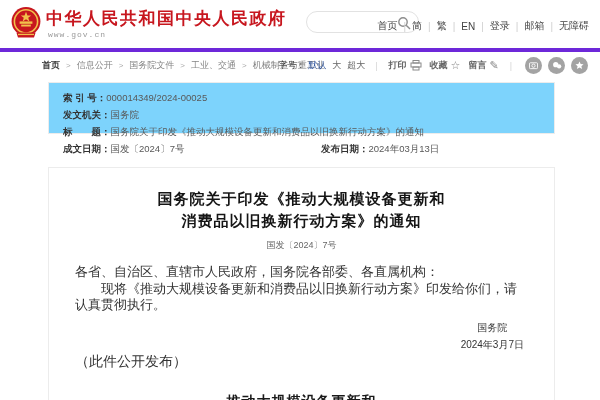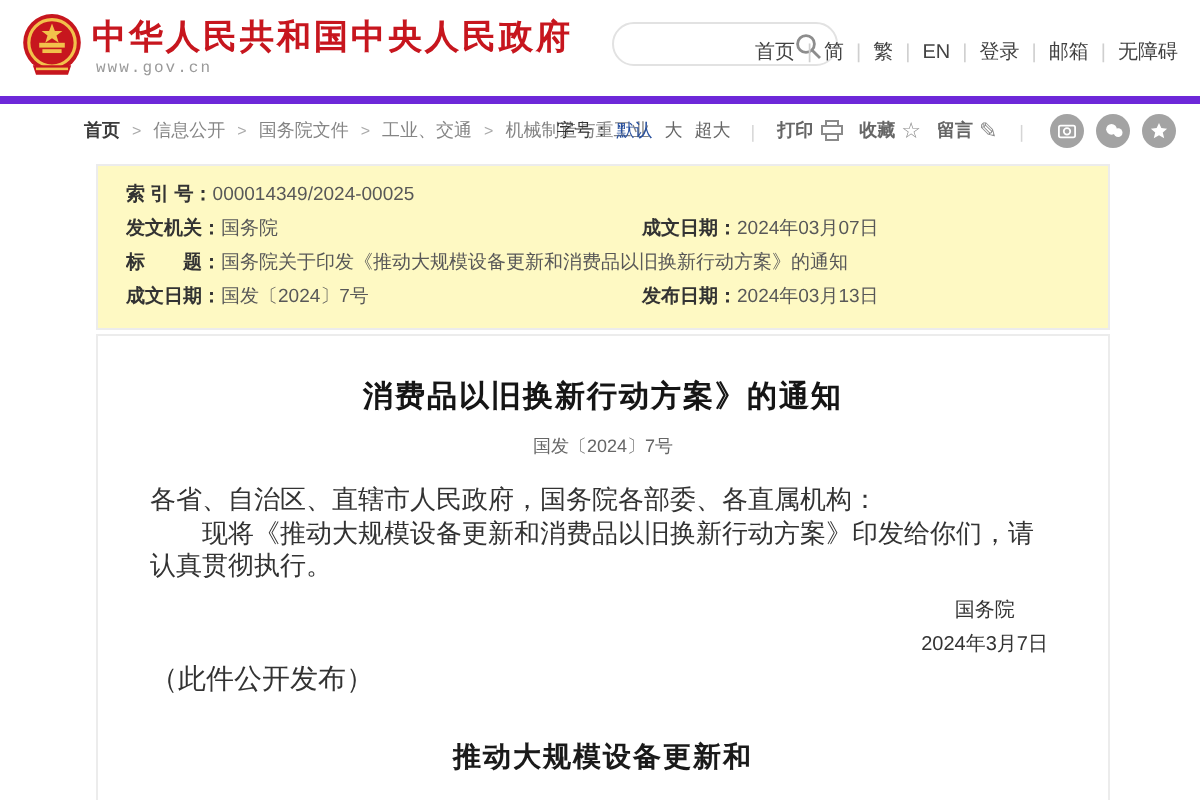--- a/index.html
+++ b/index.html
@@ -37,22 +37,22 @@
   .tools .lbl { color:#333; }
   .fs-default { color:#28509e; font-weight:normal; margin:0 3px; cursor:pointer; }
   .fs-opt { margin:0 3px; cursor:pointer; }
   .vsep { color:#d5d5d5; margin:0 7px; }
   .tool-item { display:flex; align-items:center; margin:0 4px; cursor:pointer; color:#666;font-weight:bold; }
   .tool-item .glyph { margin-left:3px; font-size:11px; color:#8a8a8a; }
   .share-circle { width:17px; height:17px; border-radius:50%; background:#a3a3a3;
     margin-left:6px; display:flex; align-items:center; justify-content:center; cursor:pointer; }
 
   
-  .meta-box { position:absolute; left:48px; top:82px; width:507px; height:83px;
-    background:#fef9c3; border:1px solid #ececec; font-size:9.5px; }
+  .meta-box { position:absolute; left:48px; top:82px; width:507px; height:52px;
+    background:#7dd3fc; border:1px solid #ececec; font-size:9.5px; }
   .meta-row { position:absolute; left:14px; right:14px; height:17px; line-height:17px;
     white-space:nowrap; overflow:hidden; }
   .meta-cell-r { position:absolute; left:258px; top:0; }
   .m-lbl { font-weight:bold; color:#333; }
   .m-val { color:#585858; }
 
   
   .content-box { position:absolute; left:48px; top:167px; width:507px; height:234px;
     background:#fff; border:1px solid #ececec; border-bottom:none; }
   .doc-title { margin-top:20px; text-align:center; font-family:"Liberation Serif","DejaVu Serif",serif;
@@ -164,33 +164,33 @@
       </span>
     </div>
   </div>
 
   <div class="meta-box">
     <div class="meta-row" style="top:6px;">
       <span><span class="m-lbl">索 引 号：</span><span class="m-val">000014349/2024-00025</span></span>
     </div>
     <div class="meta-row" style="top:23px;">
       <span><span class="m-lbl">发文机关：</span><span class="m-val">国务院</span></span>
-      <span class="meta-cell-r"><span class="m-lbl">成文日期：</span><span class="m-val">2024年03月07日</span></span>
     </div>
     <div class="meta-row" style="top:40px;">
       <span><span class="m-lbl">标　　题：</span><span class="m-val">国务院关于印发《推动大规模设备更新和消费品以旧换新行动方案》的通知</span></span>
     </div>
     <div class="meta-row" style="top:57px;">
       <span><span class="m-lbl">成文日期：</span><span class="m-val">国发〔2024〕7号</span></span>
       <span class="meta-cell-r"><span class="m-lbl">发布日期：</span><span class="m-val">2024年03月13日</span></span>
     </div>
   </div>
 
   <div class="content-box">
     <div class="doc-title">
+      <div>国务院关于印发《推动大规模设备更新和</div>
       <div>消费品以旧换新行动方案》的通知</div>
     </div>
     <div class="doc-no">国发〔2024〕7号</div>
 
     <div class="doc-body">
       <div>各省、自治区、直辖市人民政府，国务院各部委、各直属机构：</div>
       <div class="para-indent">现将《推动大规模设备更新和消费品以旧换新行动方案》印发给你们，请认真贯彻执行。</div>
     </div>
 
     <div class="sign-block">

